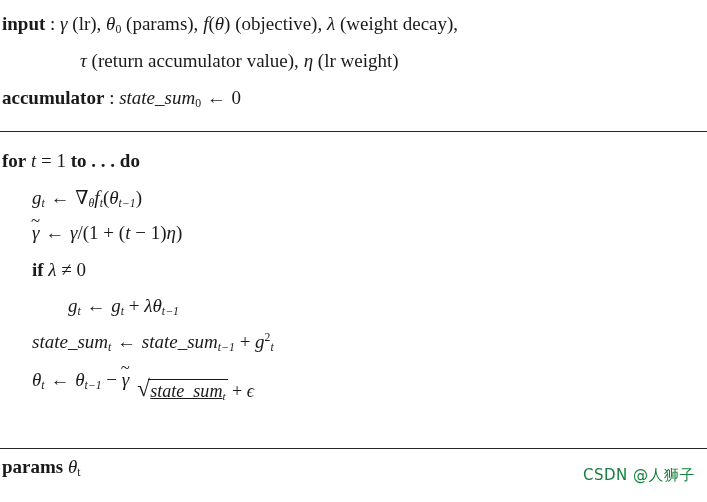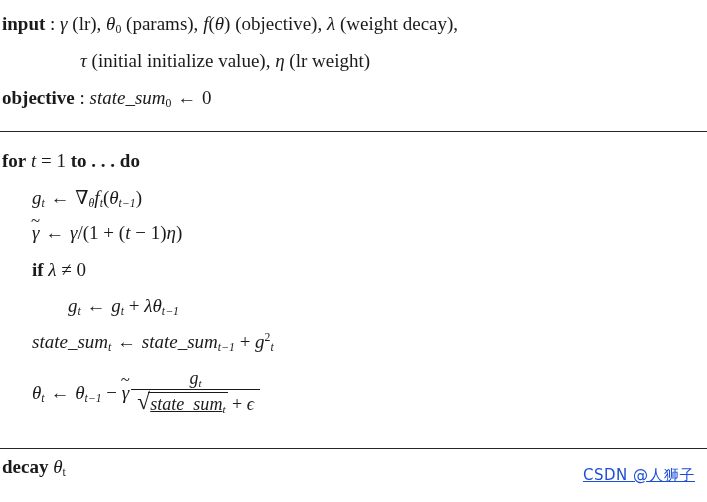--- a/index.html
+++ b/index.html
@@ -164,41 +164,40 @@
     line-height: 1;
   }
 
   
   .watermark {
     position: absolute;
     right: 12px;
     top: 466px;
     font-family: "DejaVu Sans", "Liberation Sans", sans-serif;
     font-size: 15px;
-    color: #1d4ed8;
+    color: #15803d;
     letter-spacing: 0.5px;
     white-space: nowrap;
-    text-decoration: underline;
   }
 </style>
 </head>
 <body>
 
 <div class="algorithm">
 
   <div class="hdr line-input">
     <span class="kw">input</span><span class="mn"> : </span><span class="mi">γ</span><span class="up"> (lr), </span><span class="mi">θ</span><sub class="sb-up">0</sub><span class="up"> (params), </span><span class="mi">f</span><span class="mn">(</span><span class="mi">θ</span><span class="mn">)</span><span class="up"> (objective), </span><span class="mi">λ</span><span class="up"> (weight decay),</span>
   </div>
 
   <div class="hdr line-input2">
-    <span class="mi">τ</span><span class="up"> (initial initialize value), </span><span class="mi">η</span><span class="up"> (lr weight)</span>
+    <span class="mi">τ</span><span class="up"> (return accumulator value), </span><span class="mi">η</span><span class="up"> (lr weight)</span>
   </div>
 
   <div class="hdr line-init">
-    <span class="kw">objective</span><span class="mn"> : </span><span class="mi">state_sum</span><sub class="sb-up">0</sub> <span class="arrow">←</span> <span class="mn">0</span>
+    <span class="kw">accumulator</span><span class="mn"> : </span><span class="mi">state_sum</span><sub class="sb-up">0</sub> <span class="arrow">←</span> <span class="mn">0</span>
   </div>
 
   <div class="rule rule-top"></div>
 
   <div class="body-line lvl0 l-for">
     <span class="kw">for</span> <span class="mi">t</span> <span class="mn">=</span> <span class="mn">1</span> <span class="kw">to</span> <span class="kw">. . .</span> <span class="kw">do</span>
   </div>
 
   <div class="body-line lvl1 l-grad">
     <span class="mi">g</span><sub>t</sub> <span class="arrow">←</span> <span class="mn">∇</span><sub>θ</sub><span class="mi">f</span><sub>t</sub><span class="mn">(</span><span class="mi">θ</span><sub>t−1</sub><span class="mn">)</span>
@@ -215,26 +214,25 @@
   <div class="body-line lvl2 l-gdecay">
     <span class="mi">g</span><sub>t</sub> <span class="arrow">←</span> <span class="mi">g</span><sub>t</sub> <span class="mn">+</span> <span class="mi">λ</span><span class="mi">θ</span><sub>t−1</sub>
   </div>
 
   <div class="body-line lvl1 l-sum">
     <span class="mi">state_sum</span><sub>t</sub> <span class="arrow">←</span> <span class="mi">state_sum</span><sub>t−1</sub> <span class="mn">+</span> <span class="mi">g</span><sup class="sb-up">2</sup><sub>t</sub>
   </div>
 
   <div class="body-line lvl1 l-theta">
     <span class="mi">θ</span><sub>t</sub> <span class="arrow">←</span> <span class="mi">θ</span><sub>t−1</sub> <span class="mn">−</span> <span class="tilde"><span class="acc">~</span><span class="mi">γ</span></span><span class="frac">
-      <span class="num"><span class="mi">g</span><sub>t</sub></span>
       <span class="den"><span class="sqrt"><span class="sign">√</span><span class="radicand"><span class="mi">state_sum</span><sub>t</sub></span></span> <span class="mn">+</span> <span class="mi">ϵ</span></span>
     </span>
   </div>
 
   <div class="rule rule-bot"></div>
 
   <div class="body-line lvl0 l-return">
-    <span class="kw">decay</span> <span class="mi">θ</span><sub class="sb-up">t</sub>
+    <span class="kw">params</span> <span class="mi">θ</span><sub class="sb-up">t</sub>
   </div>
 
   <div class="watermark">CSDN @人狮子</div>
 
 </div>
 
 </body></html>

